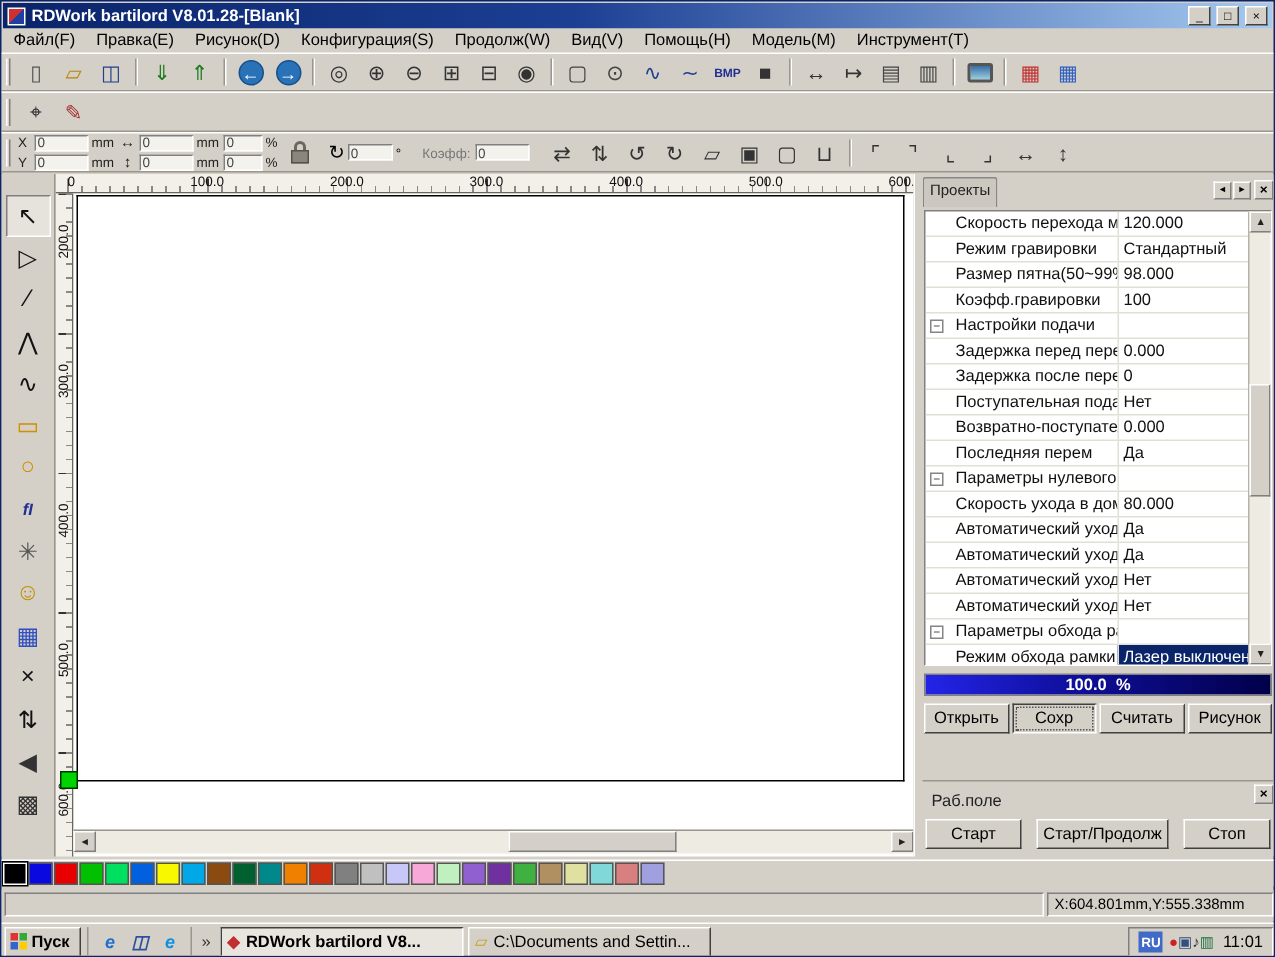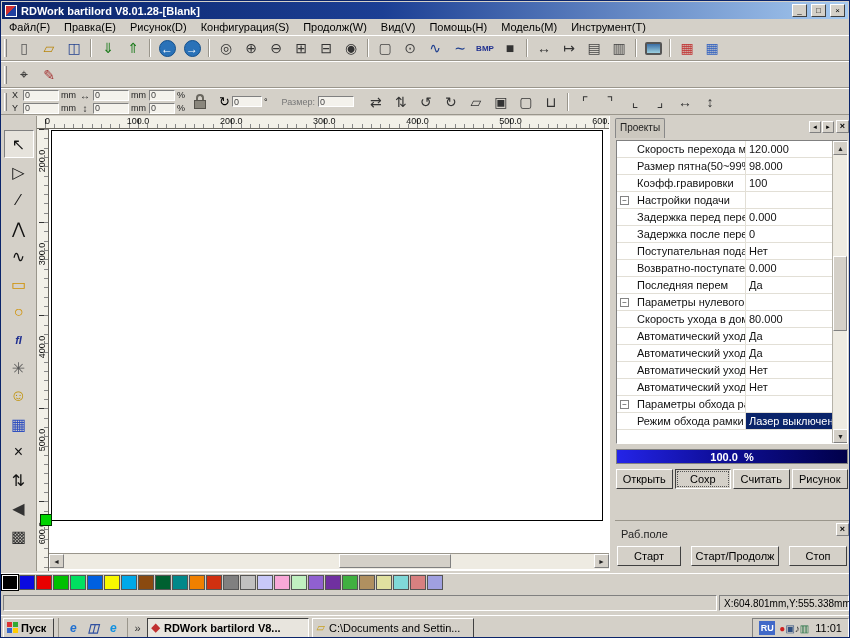--- a/index.html
+++ b/index.html
@@ -136,21 +136,21 @@
   #palette { position:absolute; top:572px; left:0; width:850px; height:18px; background:#d4d0c8;
     border-top:1px solid #fff; display:flex; align-items:center; padding-left:1px; }
   .swatch { width:16px; height:15px; border:1px solid #555; margin-right:1px; flex:0 0 auto; }
   .swatch.sel { border:1px solid #fff; outline:1px solid #000; }
 
   
   #statusbar { position:absolute; top:592px; left:0; width:850px; height:21px; background:#d4d0c8;
     display:flex; gap:2px; padding:2px; }
   .scell { border:1px solid; border-color:#808080 #fff #fff #808080; height:16px; font-size:10px; line-height:15px; }
   .scell.main { flex:1; }
-  .scell.coords { width:130px; padding-left:4px; white-space:nowrap; }
+  .scell.coords { width:151px; padding-left:4px; white-space:nowrap; }
 
   
   #taskbar { position:absolute; top:614px; left:0; width:850px; height:24px; background:#d4d0c8;
     border-top:1px solid #fff; display:flex; align-items:center; padding:1px 2px; gap:4px; }
   #startbtn { height:20px; display:flex; align-items:center; gap:3px; font-weight:bold; font-size:11px;
     padding:0 7px 0 3px; background:#d4d0c8; border:1px solid; border-color:#fff #404040 #404040 #fff;
     font-family:"Liberation Sans",sans-serif; }
   .flag { display:grid; grid-template-columns:5px 5px; grid-template-rows:5px 5px; gap:1px; }
   .flag i { display:block; }
   .f1 { background:#d33; } .f2 { background:#3a3; } .f3 { background:#36c; } .f4 { background:#fc0; }
@@ -322,21 +322,21 @@
     </div>
     <div class="lock">
         <i class="shk"></i>
         <i class="bdy"></i>
       </div>
     <div class="rotwrap">
       <span class="sl icon big">↻</span>
       <input class="fld" value="0" style="">
       <span class="sl">°</span>
     </div>
-    <span class="sl nomer">Размер:</span>
+    <span class="sl nomer">Коэфф:</span>
     <input class="fld" id="nomer-input" value="0" style="">
     <div class="icons" id="obj-icons">
         <div class="tbtn">
           <span>⇄</span>
         </div>
         <div class="tbtn">
           <span>⇅</span>
         </div>
         <div class="tbtn">
           <span>↺</span>
@@ -463,20 +463,24 @@
       </div>
     <span class="tabctl left">◄</span>
     <span class="tabctl right">►</span>
     <span class="pclose-top">×</span>
 
     <div id="ptable">
       <div id="ptable-rows">
           <div class="trow">
             <div class="tname">Скорость перехода меж</div>
             <div class="tval">120.000</div>
+          </div>
+          <div class="trow">
+            <div class="tname">Режим гравировки</div>
+            <div class="tval">Стандартный</div>
           </div>
           <div class="trow">
             <div class="tname">Размер пятна(50~99%)</div>
             <div class="tval">98.000</div>
           </div>
           <div class="trow">
             <div class="tname">Коэфф.гравировки</div>
             <div class="tval">100</div>
           </div>
           <div class="trow group">

